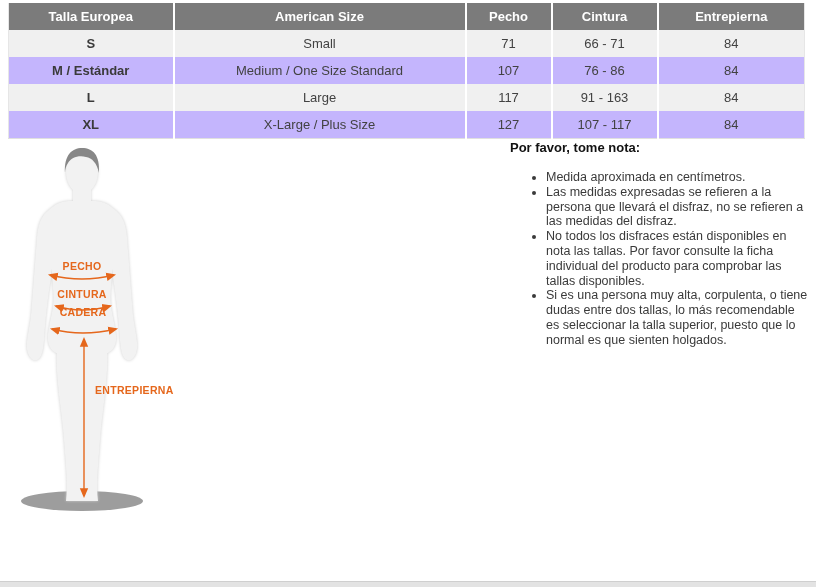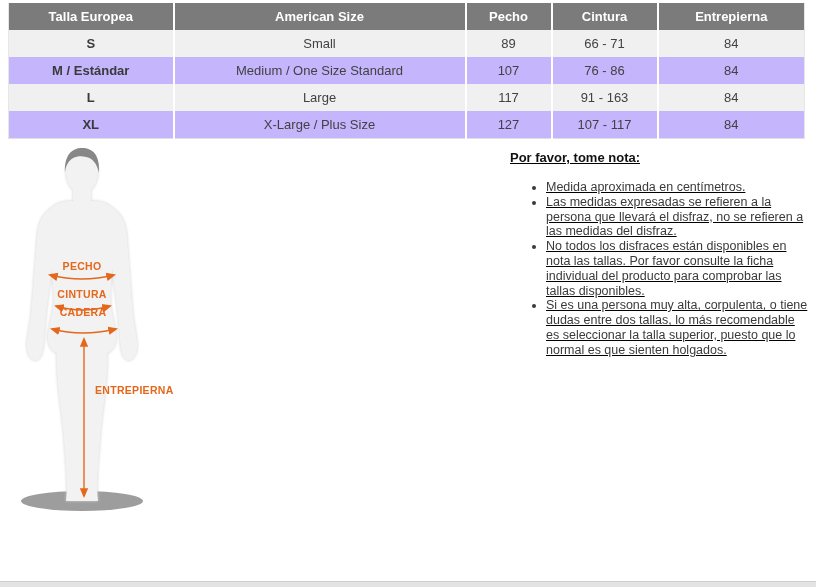--- a/index.html
+++ b/index.html
@@ -62,23 +62,22 @@
     white-space: nowrap;
   }
   .lbl-pecho   { left: 42px; top: 115px; width: 60px; text-align: center; }
   .lbl-cintura { left: 42px; top: 143px; width: 60px; text-align: center; }
   .lbl-cadera  { left: 43px; top: 161px; width: 60px; text-align: center; }
   .lbl-entrepierna { left: 85px; top: 239px; text-align: left; }
 
   
   .notes {
     position: absolute;
-    left: 510px; top: 150px;
+    left: 510px; top: 140px;
     width: 302px;
-    text-decoration: underline;
   }
   .notes-title {
     font-size: 13px;
     font-weight: bold;
     color: #111111;
     margin-bottom: 15px;
   }
   .notes ul {
     margin: 0;
     padding-left: 36px;
@@ -118,21 +117,21 @@
         <th>American Size</th>
         <th>Pecho</th>
         <th>Cintura</th>
         <th>Entrepierna</th>
       </tr>
     </thead>
     <tbody>
       <tr>
         <td>S</td>
         <td>Small</td>
-        <td>89</td>
+        <td>71</td>
         <td>66 - 71</td>
         <td>84</td>
       </tr>
       <tr>
         <td>M / Estándar</td>
         <td>Medium / One Size Standard</td>
         <td>107</td>
         <td>76 - 86</td>
         <td>84</td>
       </tr>

